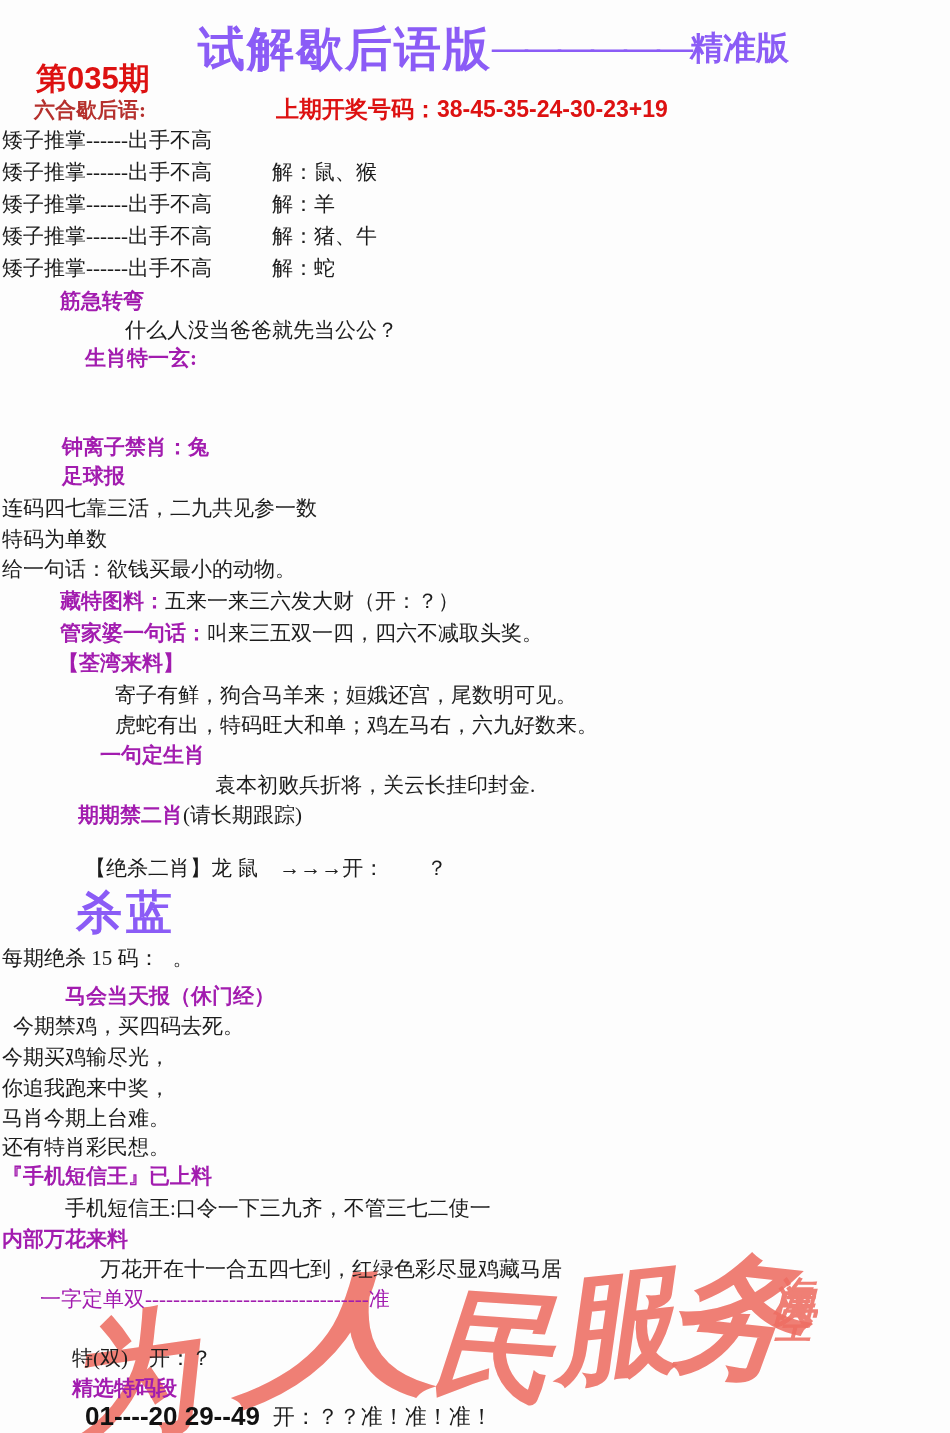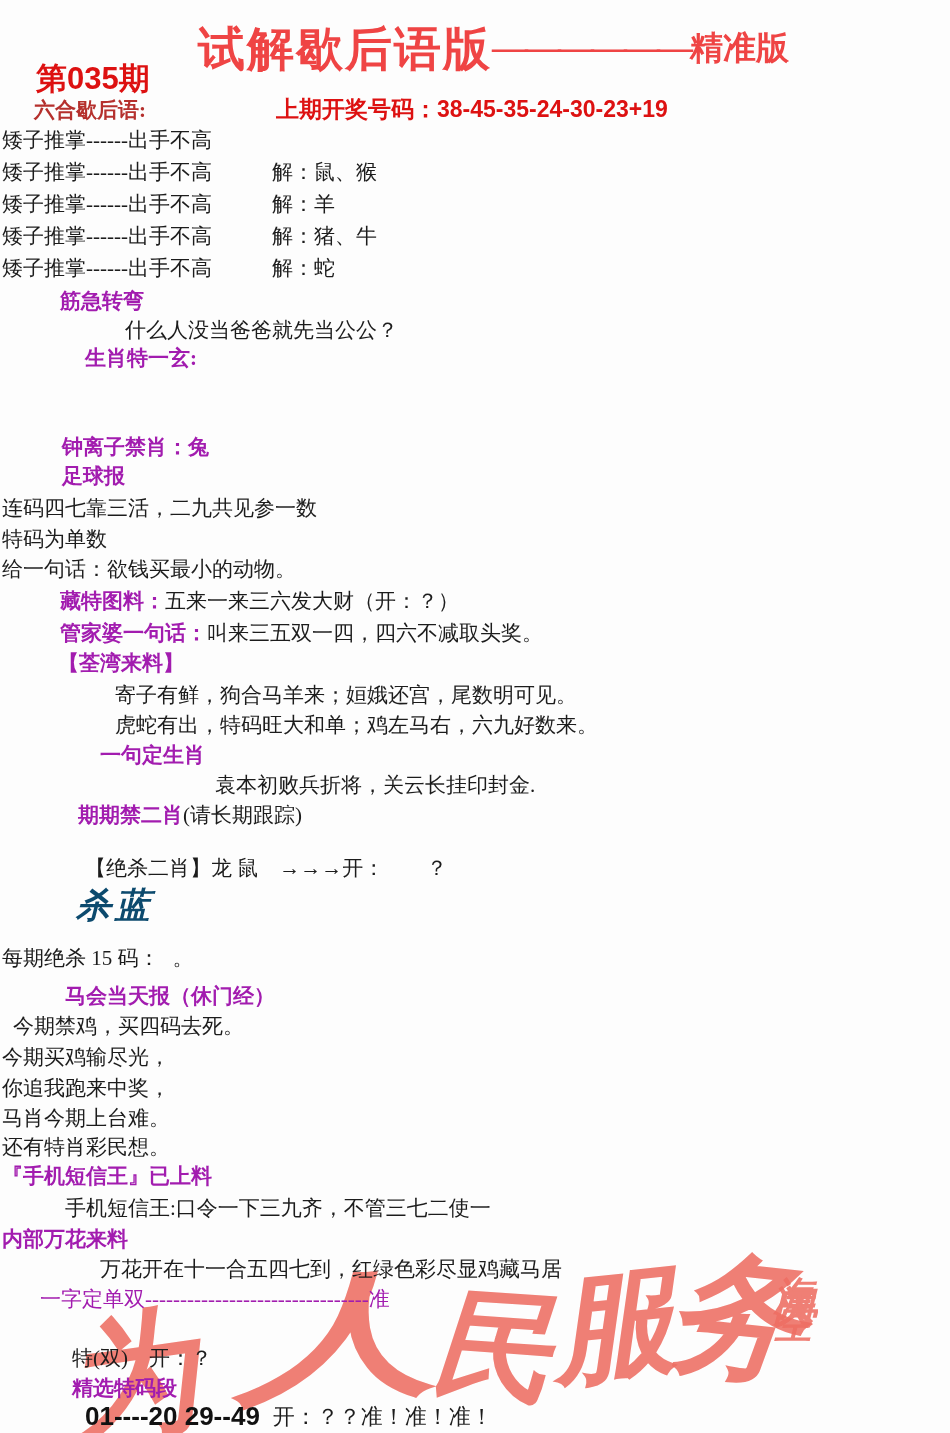--- a/index.html
+++ b/index.html
@@ -7,31 +7,31 @@
     position:relative;
     width:950px;height:1433px;
     background:#fdfdfd;
     overflow:hidden;
     font-family:"Liberation Serif","DejaVu Serif",serif;
     color:#1c1c1c;
   }
   .abs{position:absolute;white-space:nowrap;}
   
   .issue{left:36px;top:58px;font-size:31px;font-weight:bold;color:#dd1111;font-family:"Liberation Sans","DejaVu Sans",sans-serif;}
-  .title-line{left:198px;top:18px;color:#ef4444;}
+  .title-line{left:198px;top:18px;color:#8b5cf6;}
   .title-main{font-size:47px;font-weight:bold;letter-spacing:2px;}
   .title-dash{font-size:36px;font-weight:bold;letter-spacing:-3px;vertical-align:6px;}
   .title-suffix{font-size:33px;font-weight:bold;vertical-align:6px;}
   .hexie{left:34px;top:96px;font-size:21px;font-weight:bold;color:#b5302d;}
   .draw{left:276px;top:94px;font-size:23px;font-weight:bold;color:#dd1111;font-family:"Liberation Sans","DejaVu Sans",sans-serif;}
   
   .line{font-size:21px;color:#1c1c1c;}
   .red-h{font-size:21px;font-weight:bold;color:#a21caf;}
   .riddle-answer{position:absolute;left:270px;top:0;}
-  .blue-title{left:76px;top:882px;font-size:35px;font-weight:bold;color:#0c4a6e;letter-spacing:4px;font-style:italic;}
+  .blue-title{left:76px;top:882px;font-size:46px;font-weight:bold;color:#8b5cf6;letter-spacing:4px;}
   .nums{font-family:"Liberation Sans","DejaVu Sans",sans-serif;font-weight:bold;font-size:27px;color:#111;}
   .nums-small{font-family:"Liberation Sans","DejaVu Sans",sans-serif;font-weight:bold;font-size:26px;color:#111;}
   .baseline{display:flex;align-items:center;gap:13px;}
   
   .wm{position:absolute;color:#ee6e63;opacity:0.88;font-weight:bold;z-index:1;
       font-family:"DejaVu Serif","Liberation Serif",serif;}
   .wm-char{font-size:135px;line-height:1;font-style:italic;}
   .wm-vert{writing-mode:vertical-rl;font-size:40px;letter-spacing:8px;line-height:1.1;font-style:italic;}
   .z2{z-index:2;}
 </style>

